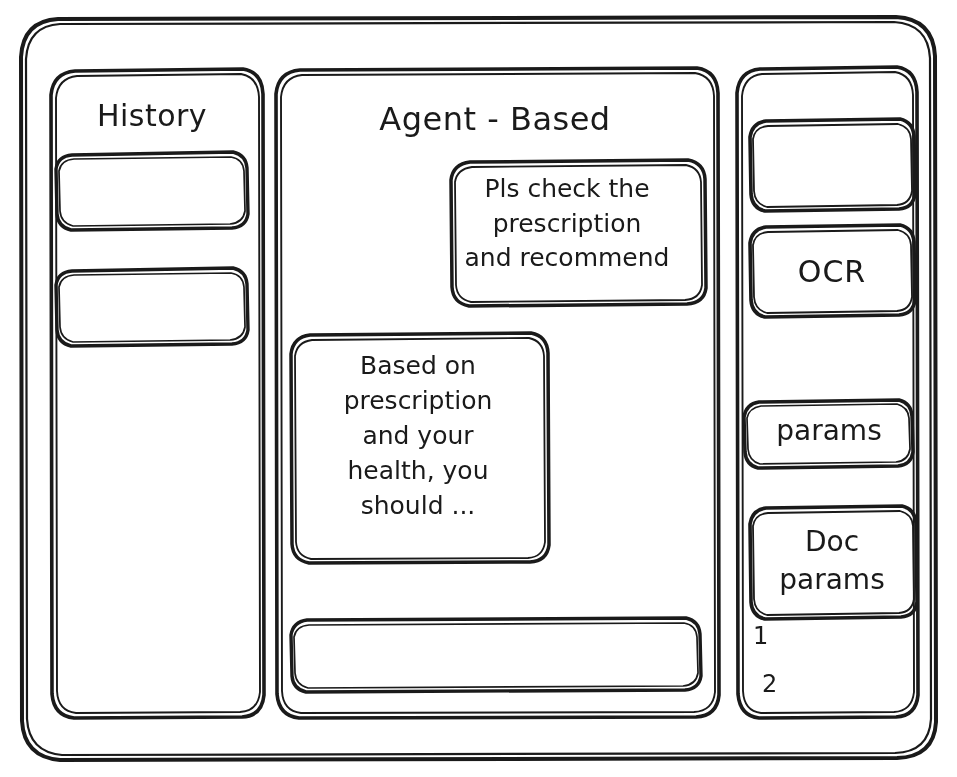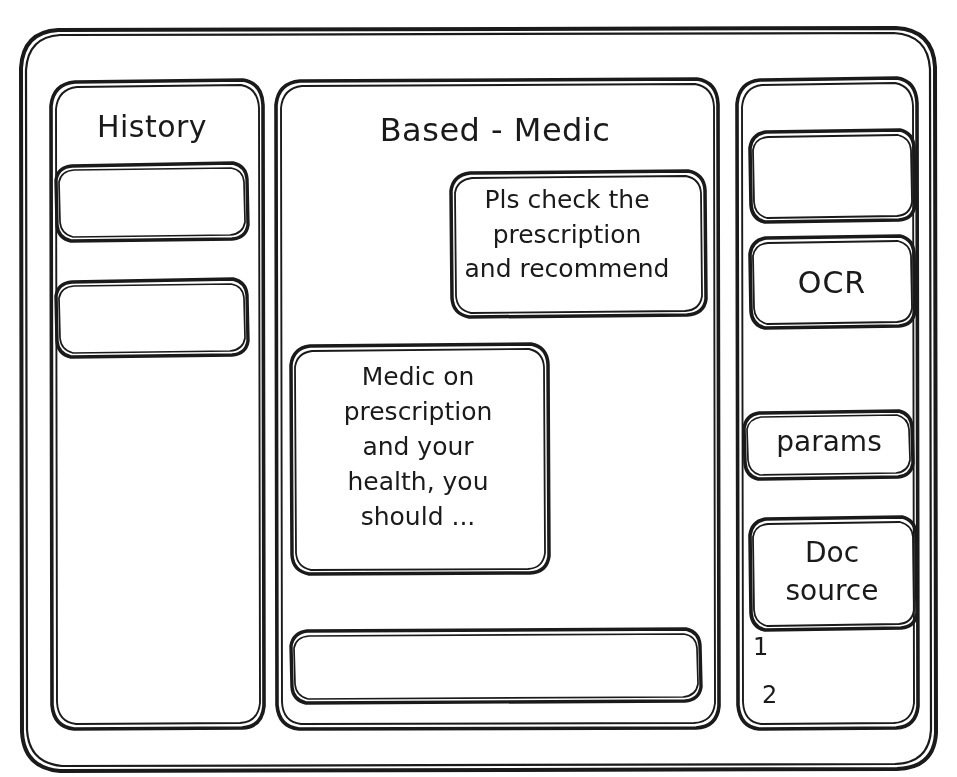--- a/index.html
+++ b/index.html
@@ -12,21 +12,20 @@
     height: 777px;
     position: relative;
     font-family: "DejaVu Sans", sans-serif;
     overflow: hidden;
   }
   #root {
     position: absolute;
     inset: 0;
     width: 957px;
     height: 641px;
-    margin-top: 11px;
   }
   .sketch-svg {
     position: absolute;
     top: 0; left: 0;
     width: 957px;
     height: 777px;
     pointer-events: none;
   }
   .sketch-svg path, .sketch-svg rect {
     fill: none;
@@ -153,39 +152,39 @@
 
     <g>
       <path d="M766 508 L902 506 Q915 509 916 523 L917 602 Q915 616 901 617 L765 619 Q752 616 751 602 L750 524 Q752 510 766 508 Z" stroke-width="3.6"></path>
       <path d="M768 513 L900 511 Q912 514 913 526 L914 599 Q912 612 899 613 L767 615 Q755 612 754 599 L753 526 Q755 514 768 513" stroke-width="1.8"></path>
     </g>
 
   </svg>
 
   <div class="lbl" id="panel-title-history">History</div>
 
-  <div class="lbl" id="panel-title-agent">Based - Medic</div>
+  <div class="lbl" id="panel-title-agent">Agent - Based</div>
 
   <div class="lbl" id="msg-user-text">Pls check the
 prescription
 and recommend</div>
 
-  <div class="lbl" id="msg-agent-text">Medic on
+  <div class="lbl" id="msg-agent-text">Based on
 prescription
 and your
 health, you
 should ...</div>
 
 
   <div class="lbl" id="tool-params-label">params</div>
 
   <div class="lbl" id="tool-ocr-label">OCR</div>
 
   <div class="lbl" id="tool-docsource-label">Doc
-source</div>
+params</div>
 
   <div class="doc-num" id="doc-item-1">1</div>
 
   <div class="doc-num" id="doc-item-2">2</div>
 
   <div style="position:absolute;left:56px;top:152px;width:192px;height:78px;"></div>
   <div style="position:absolute;left:56px;top:268px;width:192px;height:78px;"></div>
 
   <div style="position:absolute;left:451px;top:160px;width:255px;height:146px;"></div>
   <div style="position:absolute;left:291px;top:333px;width:258px;height:230px;"></div>

